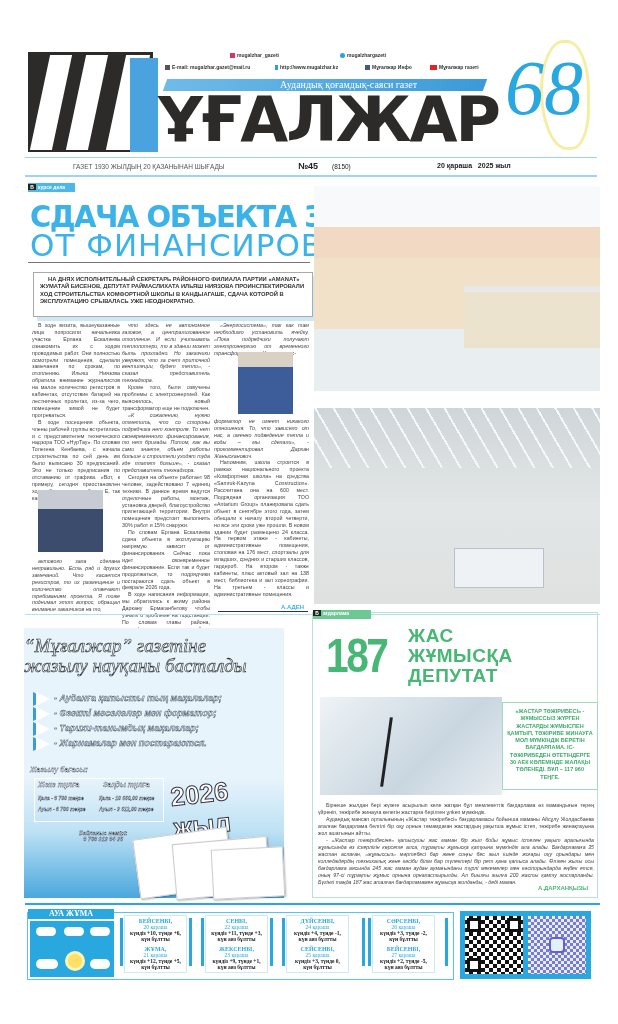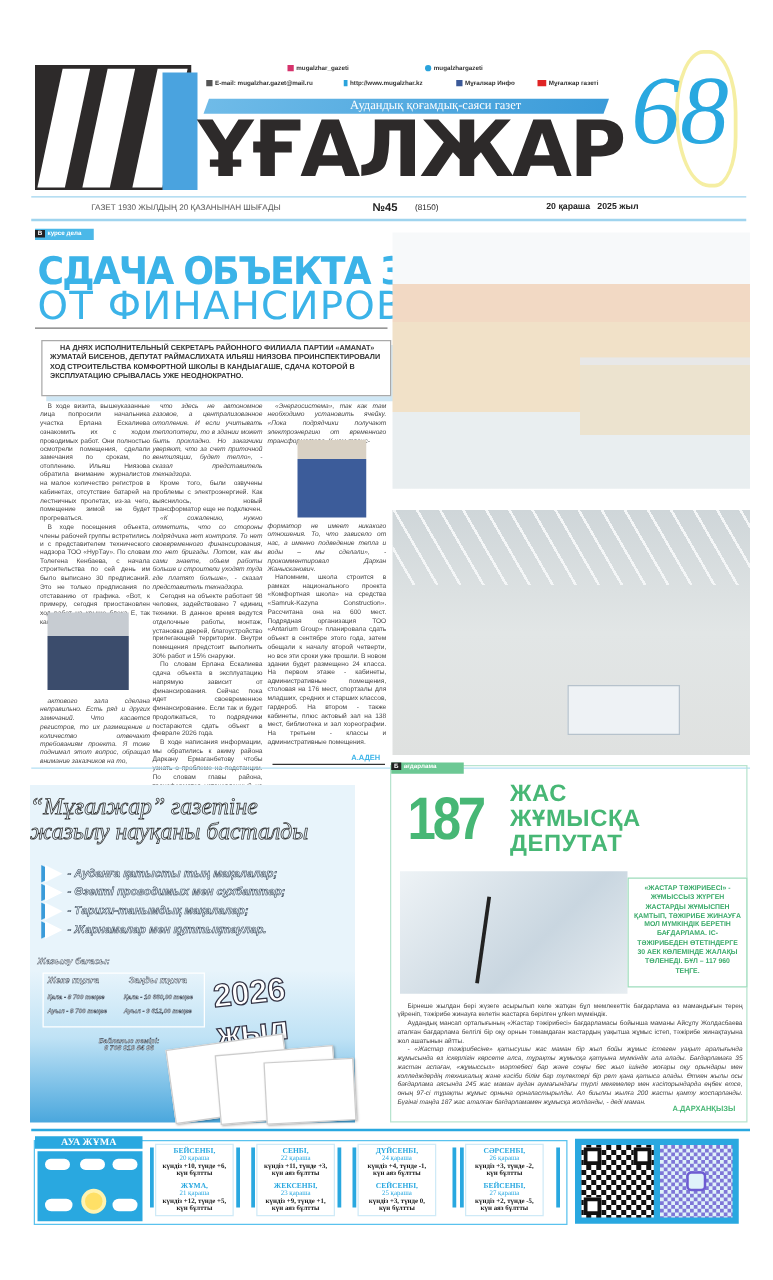--- a/index.html
+++ b/index.html
@@ -137,23 +137,23 @@
 </div>
 <div class="abs frame-blue" style="left:25px;top:185px;width:575px;height:430px;border-width:0 0 1px 0"></div>
 
 <div class="abs ad">
   <div class="abs ad-title" style="left:0;top:8px;width:260px">
     <div>“Мұғалжар” газетіне</div>
     <div>жазылу науқаны басталды</div>
   </div>
   <div class="abs" style="left:12px;top:64px">
     <div class="ad-li"><span class="arr"></span><span>- Ауданға қатысты тың мақалалар;</span></div>
-    <div class="ad-li"><span class="arr"></span><span>- Өзекті проводимых мен сұхбаттар;</span></div>
+    <div class="ad-li"><span class="arr"></span><span>- Өзекті мәселелер мен форматор;</span></div>
     <div class="ad-li"><span class="arr"></span><span>- Тарихи-танымдық мақалалар;</span></div>
-    <div class="ad-li"><span class="arr"></span><span>- Жарнамалар мен құттықтаулар.</span></div>
+    <div class="ad-li"><span class="arr"></span><span>- Жарнамалар мен постараются.</span></div>
   </div>
   <div class="abs ad-small" style="left:6px;top:138px;font-size:7px">Жазылу бағасы:</div>
   <div class="abs" style="left:10px;top:150px;width:130px;height:44px;border:1px solid #fff">
     <div class="abs ad-small" style="left:3px;top:2px;font-size:7px">Жеке тұлға</div>
     <div class="abs ad-small" style="left:68px;top:2px;font-size:7px">Заңды тұлға</div>
     <div class="abs ad-small" style="left:3px;top:16px;font-size:5px">Қала - 8 700 теңге</div>
     <div class="abs ad-small" style="left:3px;top:27px;font-size:5px">Ауыл - 8 700 теңге</div>
     <div class="abs ad-small" style="left:64px;top:16px;font-size:5px">Қала - 10 660,00 теңге</div>
     <div class="abs ad-small" style="left:64px;top:27px;font-size:5px">Ауыл - 9 612,00 теңге</div>
   </div>

